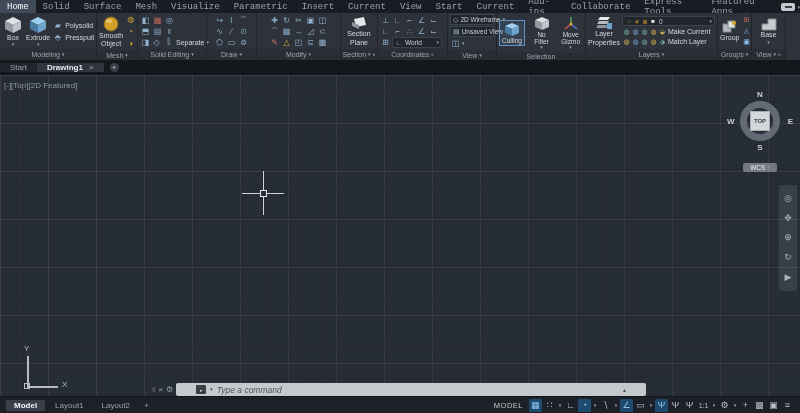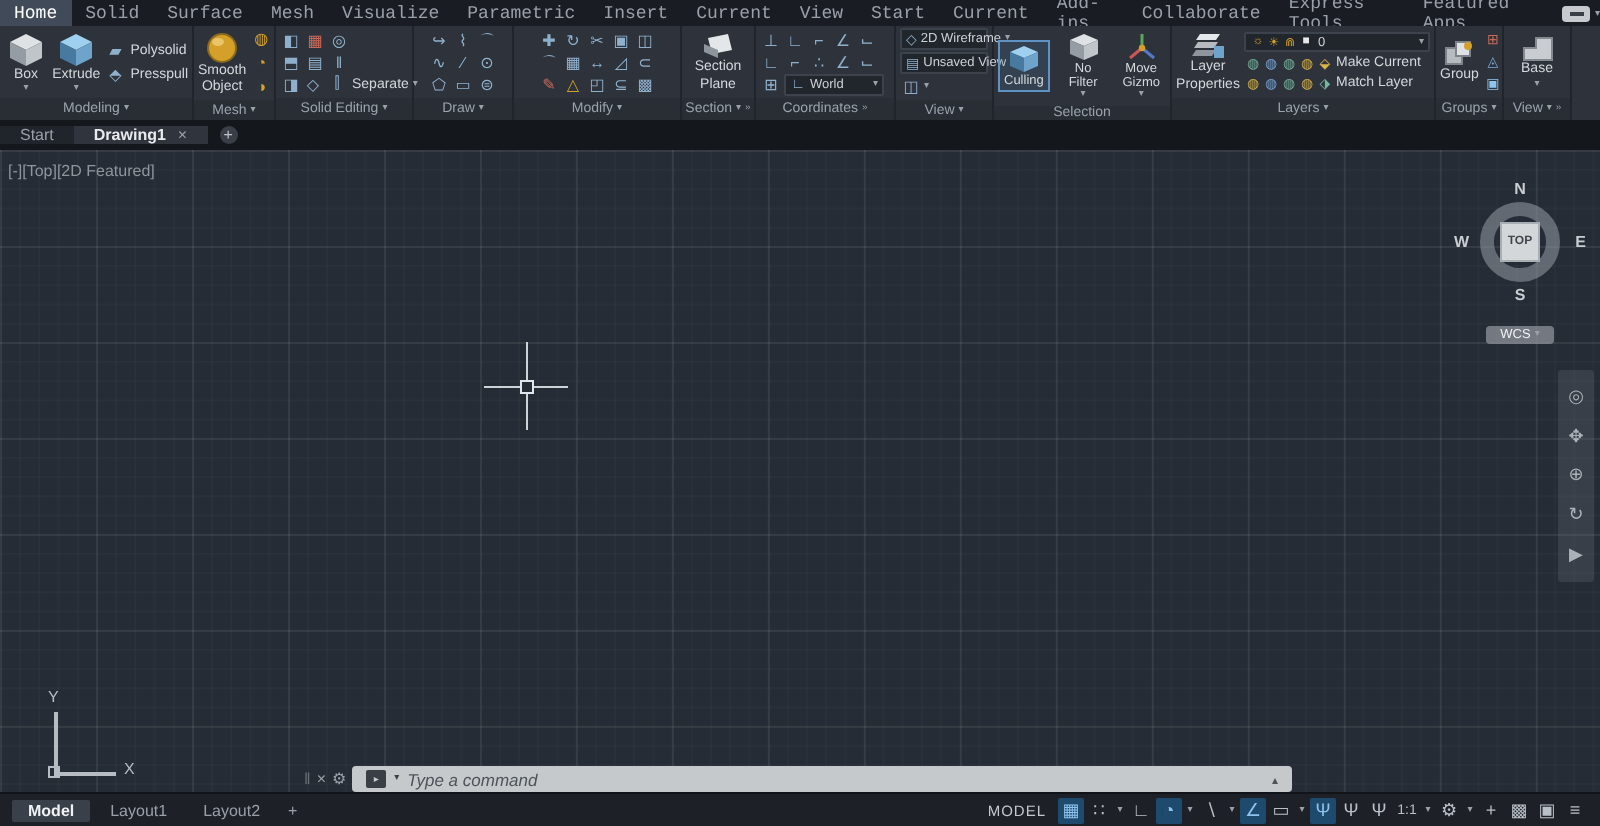--- a/index.html
+++ b/index.html
@@ -93,21 +93,21 @@
   .ucs-o { position:absolute; left:24px; top:308px; width:6px; height:6px; border:1px solid #b6bcc2; }
   .ucs-y { position:absolute; left:24px; top:269px; }
   .ucs-x { position:absolute; left:62px; top:305px; }
 
   
   .cmdbar { position:absolute; left:152px; bottom:17px; width:494px; height:13px;
     display:flex; align-items:center; gap:3px; }
   .cmd-grip { color:#6b7077; font-size:8px; }
   .cmd-ico { color:#9aa0a8; font-size:8px; }
   .cmd-input { flex:1; height:13px; background:#c6c9cc; border-radius:2px; display:flex;
-    align-items:center; gap:4px; padding:0 7px; }
+    align-items:center; gap:4px; padding:0 20px; }
   .cmd-chip { width:10px; height:9px; background:#3a3f45; border-radius:1px; display:flex;
     align-items:center; justify-content:center; color:#c6c9cc; font-size:5px; }
   .cmd-chip + .caret { color:#3a3f45; }
   .cmd-text { flex:1; font-size:8.5px; font-style:italic; color:#4d535a; }
   .cmd-up { font-size:6px; color:#4d535a; }
 
   
   .statusbar { position:absolute; left:0; right:0; bottom:0; height:17px; background:#1d2127;
     border-top:1px solid #101317; display:flex; align-items:center; padding:0 6px; gap:2px; }
   .mtab { font-size:8px; color:#9aa0a8; padding:1px 8px; }

